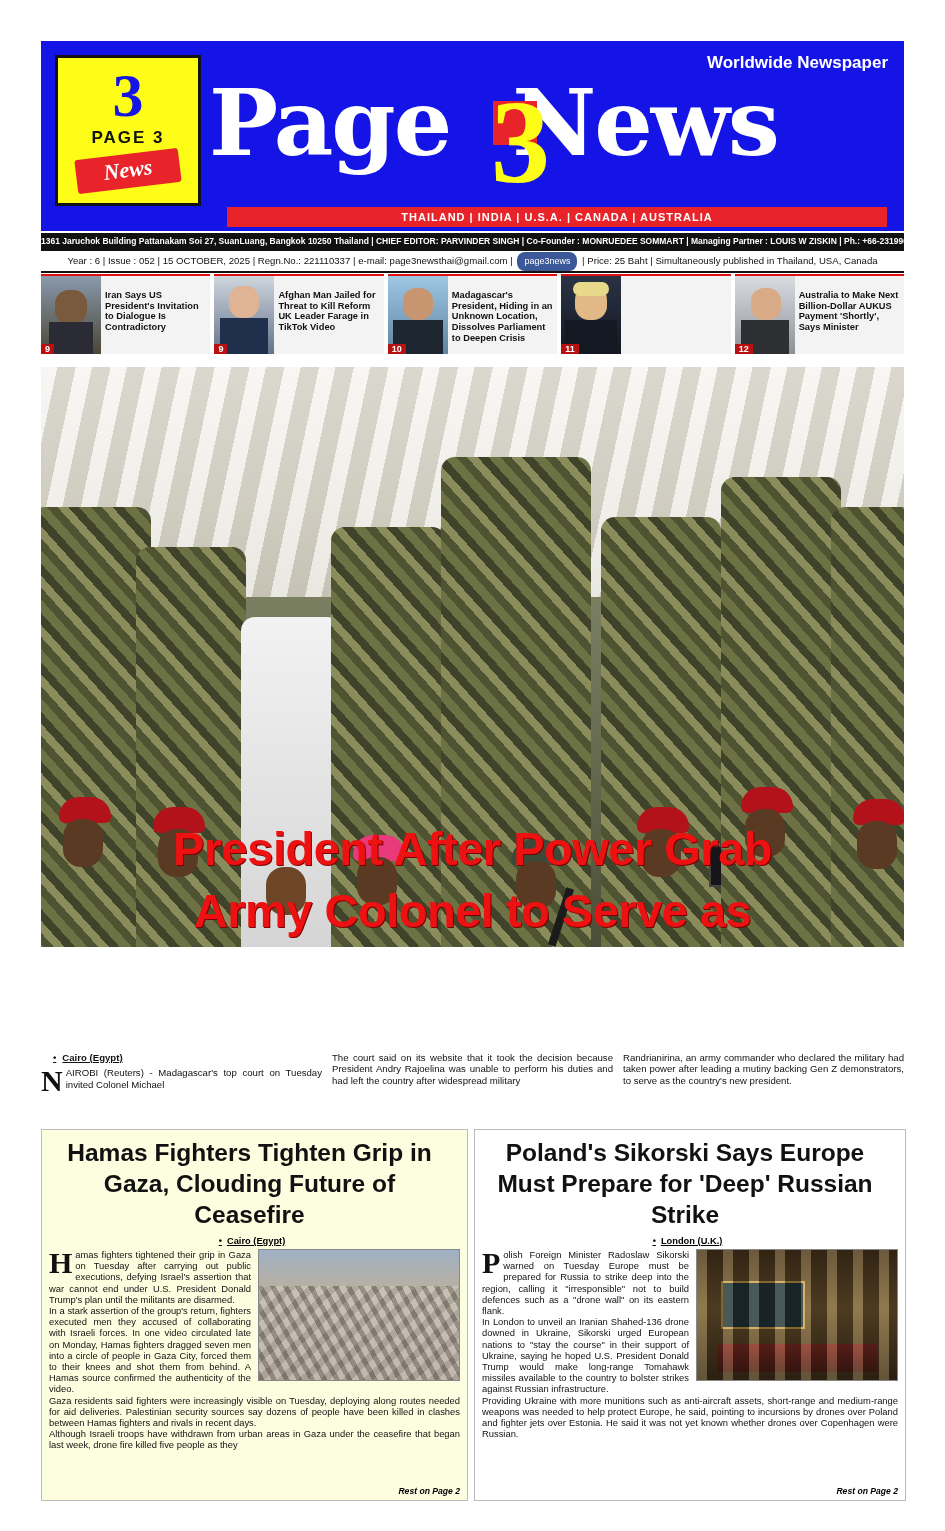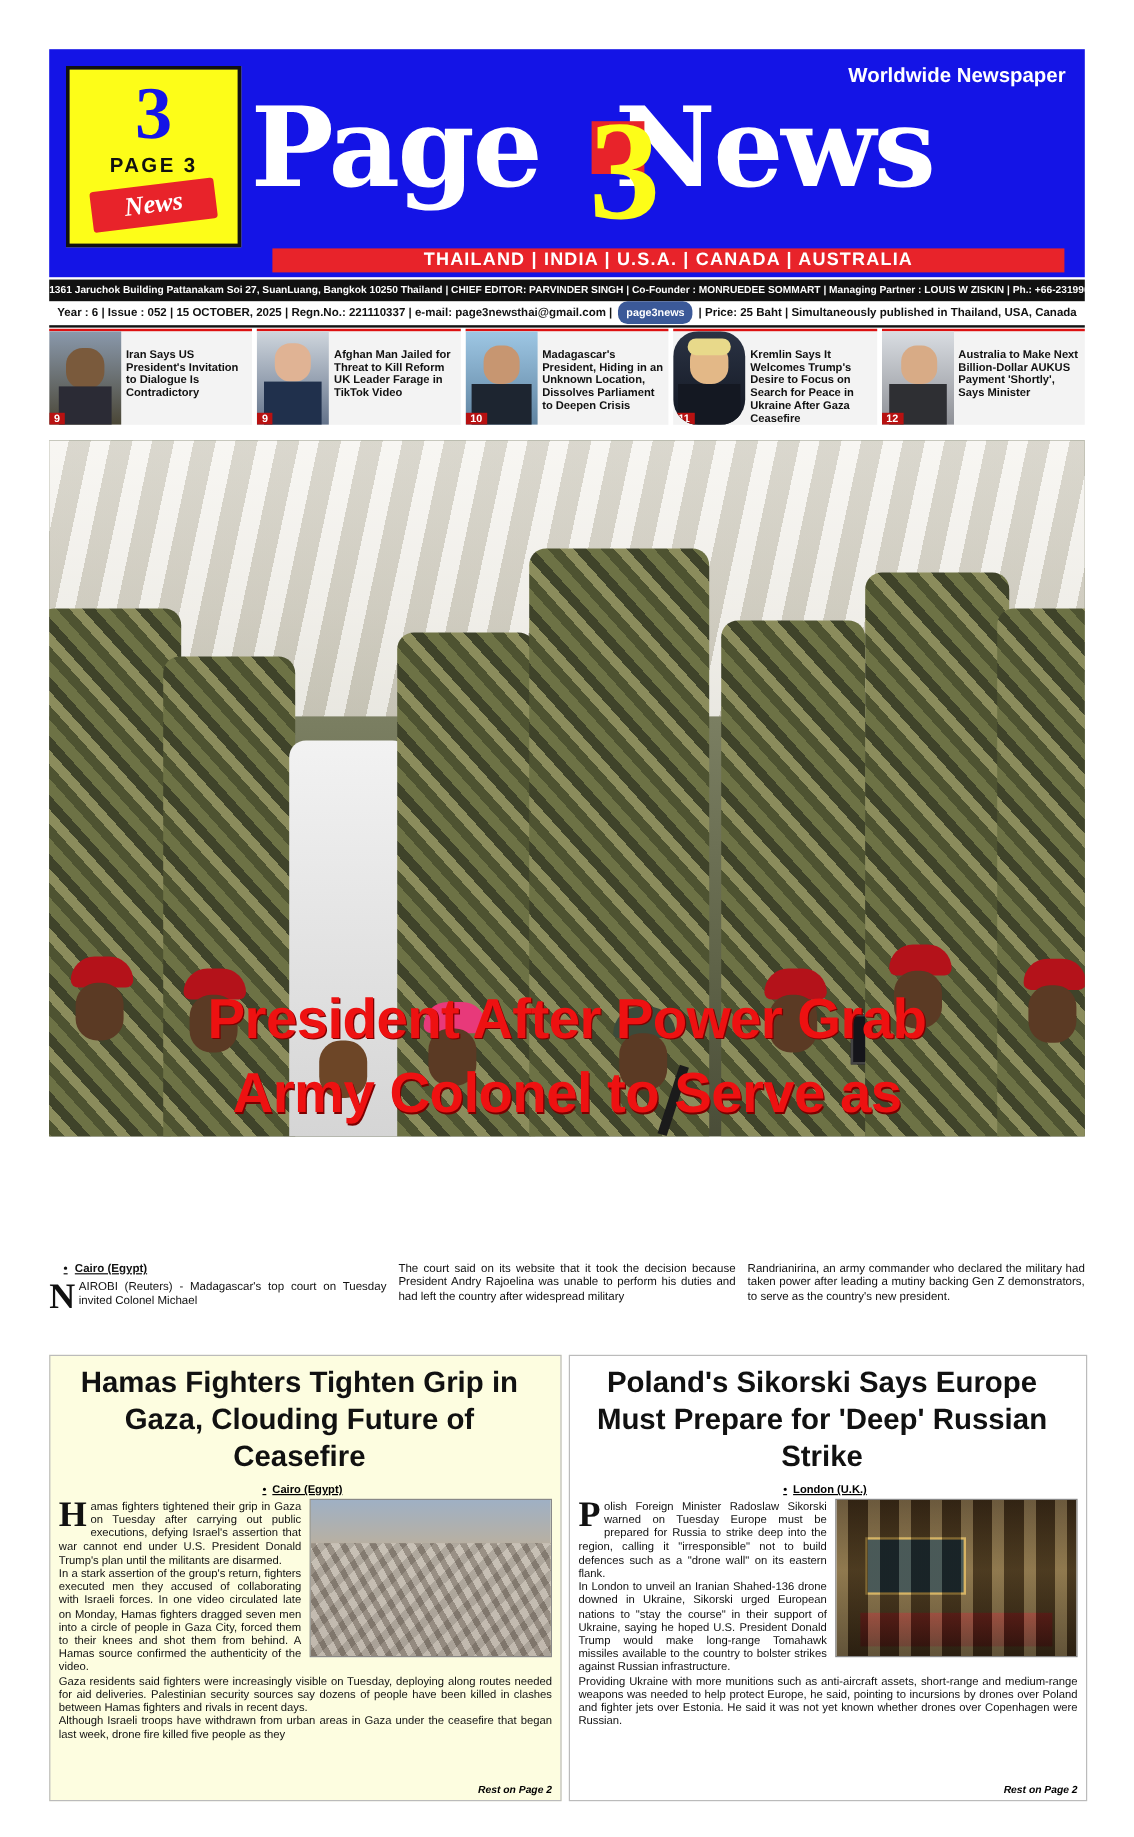--- a/index.html
+++ b/index.html
@@ -11,25 +11,25 @@
   .logo-box{position:absolute;left:14px;top:14px;width:140px;height:145px;background:#fdfd18;border:3px solid #111;}
   .logo-3{position:absolute;left:0;top:6px;width:140px;text-align:center;font-family:"Liberation Serif",serif;font-weight:bold;font-size:62px;color:#1414e6;line-height:62px;}
   .logo-page3{position:absolute;left:0;top:70px;width:140px;text-align:center;font-family:"Liberation Sans",sans-serif;font-weight:bold;font-size:17px;letter-spacing:2px;color:#111;}
   .logo-ribbon{position:absolute;left:18px;top:96px;width:104px;height:34px;background:#e8232a;transform:rotate(-7deg);border-radius:3px;}
   .logo-news{position:absolute;left:18px;top:99px;width:104px;text-align:center;font-family:"Liberation Serif",serif;font-style:italic;font-weight:bold;font-size:22px;color:#fff;transform:rotate(-7deg);}
   .ww{position:absolute;right:16px;top:12px;color:#fff;font-size:17px;font-weight:bold;font-family:"Liberation Sans",sans-serif;}
   .title-wrap{position:absolute;left:168px;top:26px;width:700px;height:130px;}
   .title-text{font-family:"DejaVu Serif",serif;font-weight:bold;font-size:92px;line-height:112px;color:#ffffff;white-space:nowrap;letter-spacing:-2px;}
   .title-3{position:absolute;left:450px;top:52px;font-family:"Liberation Serif",serif;font-weight:bold;font-size:118px;color:#fdfd18;line-height:100px;}
   .red-sq{position:absolute;left:452px;top:60px;width:44px;height:44px;background:#e8232a;}
-  .countries{position:absolute;left:186px;top:166px;width:660px;height:20px;background:#e8232a;color:#fff;font-size:15px;font-weight:bold;text-align:center;line-height:20px;letter-spacing:1px;}
+  .countries{position:absolute;left:186px;top:166px;width:660px;height:20px;background:#e8232a;color:#fff;font-size:11px;font-weight:bold;text-align:center;line-height:20px;letter-spacing:1px;}
 
   
   .infobar{position:absolute;left:41px;top:233px;width:863px;height:17px;background:#111;color:#fff;font-size:8.5px;font-weight:bold;line-height:17px;text-align:center;overflow:hidden;white-space:nowrap;}
-  .infobar2{position:absolute;left:41px;top:250px;width:863px;height:20px;background:#fff;border-top:1px solid #111;border-bottom:2px solid #111;font-size:9.6px;font-weight:bold;line-height:19px;color:#111;text-align:center;white-space:nowrap;}
+  .infobar2{position:absolute;left:41px;top:250px;width:863px;height:20px;background:#fff;border-top:1px solid #111;border-bottom:2px solid #111;font-size:9.6px;font-weight:normal;line-height:19px;color:#111;text-align:center;white-space:nowrap;}
   .fb-chip{display:inline-block;background:#3b5998;color:#fff;border-radius:8px;padding:0 7px;margin:0 2px;font-size:9px;}
 
   
   .teasers{position:absolute;left:41px;top:274px;width:863px;height:80px;display:flex;gap:4px;}
   .teaser{flex:1;display:flex;background:#f3f3f3;border-top:2px solid #d11;position:relative;overflow:hidden;}
   .t-img{width:60px;height:100%;position:relative;overflow:hidden;flex:none;}
   .t-num{position:absolute;left:0;bottom:0;background:#b81111;color:#fff;font-size:9px;font-weight:bold;padding:0 4px;}
   .t-txt{padding:14px 4px;font-size:9.3px;font-weight:bold;line-height:10.7px;color:#111;}
 
   
@@ -130,27 +130,26 @@
     </div>
     <div class="teaser">
       <div class="t-img" style="background:linear-gradient(180deg,#9ec7e4,#5f83a0);">
         <div style="position:absolute;left:15px;top:12px;width:30px;height:32px;border-radius:13px;background:#c79671;"></div>
         <div style="position:absolute;left:5px;top:44px;width:50px;height:36px;background:#1d2530;"></div>
         <div class="t-num">10</div>
       </div>
       <div class="t-txt">Madagascar's President, Hiding in an Unknown Location, Dissolves Parliament to Deepen Crisis</div>
     </div>
     <div class="teaser">
-      <div class="t-img" style="background:linear-gradient(180deg,#2b3344,#121722);border-radius:21px;">
+      <div class="t-img" style="background:linear-gradient(180deg,#2b3344,#121722);">
         <div style="position:absolute;left:14px;top:10px;width:32px;height:34px;border-radius:14px;background:#e3b887;"></div>
         <div style="position:absolute;left:12px;top:6px;width:36px;height:14px;border-radius:8px;background:#e8d98a;"></div>
         <div style="position:absolute;left:4px;top:44px;width:52px;height:36px;background:#141822;"></div>
         <div class="t-num">11</div>
       </div>
-      <div class="t-txt">Kremlin Says It Welcomes Trump's Desire to Focus on Search for Peace in Ukraine After Gaza Ceasefire</div>
     </div>
     <div class="teaser">
       <div class="t-img" style="background:linear-gradient(180deg,#d9dde2,#8e9096);">
         <div style="position:absolute;left:16px;top:12px;width:30px;height:32px;border-radius:13px;background:#d8ab86;"></div>
         <div style="position:absolute;left:6px;top:44px;width:48px;height:36px;background:#2e2f33;"></div>
         <div class="t-num">12</div>
       </div>
       <div class="t-txt">Australia to Make Next Billion-Dollar AUKUS Payment 'Shortly', Says Minister</div>
     </div>
   </div>

